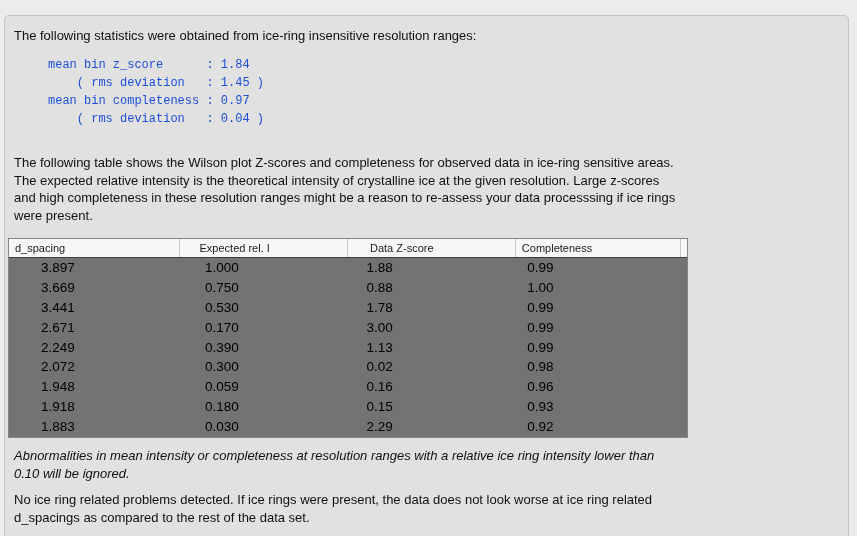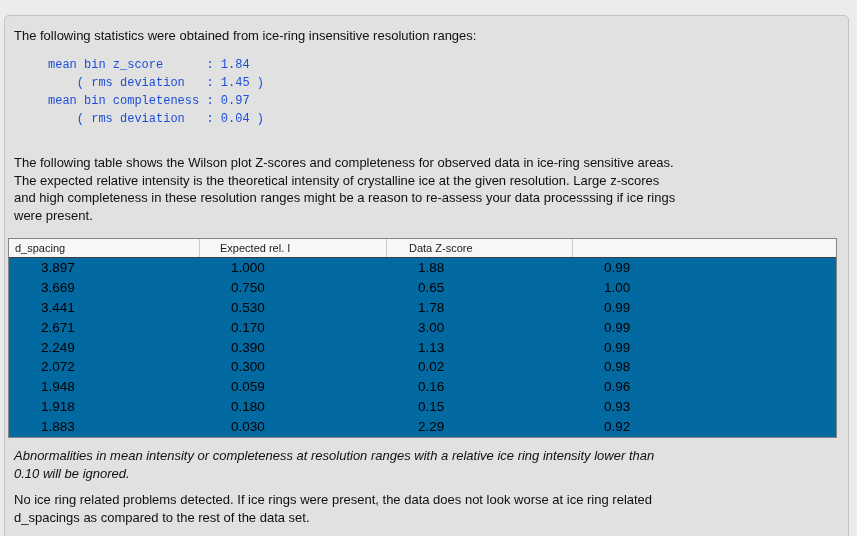--- a/index.html
+++ b/index.html
@@ -34,24 +34,24 @@
     white-space:pre;
     color:#1d4ed8;
   }
   .desc {
     position:absolute; left:14px; top:154px;
     font-size:13px; line-height:17.6px;
     white-space:pre-line;
   }
   .ice-table {
     position:absolute; left:8px; top:238px;
-    width:829px;
+    width:680px;
     box-sizing:border-box;
     border:1px solid #858585;
-    background:#0369a1;
+    background:#737373;
   }
   .thead {
     display:flex;
     height:18px; line-height:18px;
     background:#f7f7f6;
     border-bottom:1px solid #3e3e3e;
     font-size:11px; color:#1a1a1a;
   }
   .th {
     box-sizing:border-box;
@@ -103,34 +103,35 @@
 <div class="desc">The following table shows the Wilson plot Z-scores and completeness for observed data in ice-ring sensitive areas.
 The expected relative intensity is the theoretical intensity of crystalline ice at the given resolution. Large z-scores
 and high completeness in these resolution ranges might be a reason to re-assess your data processsing if ice rings
 were present.</div>
 
 <div class="ice-table">
   <div class="thead">
     <div class="th c1">d_spacing</div>
     <div class="th c2">Expected rel. I</div>
     <div class="th c3">Data Z-score</div>
+    <div class="th c4">Completeness</div>
     <div class="th c5"></div>
   </div>
   <div class="tbody">
     <div class="tr">
       <div class="td c1">3.897</div>
       <div class="td c2">1.000</div>
       <div class="td c3">1.88</div>
       <div class="td c4">0.99</div>
       <div class="td c5"></div>
     </div>
     <div class="tr">
       <div class="td c1">3.669</div>
       <div class="td c2">0.750</div>
-      <div class="td c3">0.65</div>
+      <div class="td c3">0.88</div>
       <div class="td c4">1.00</div>
       <div class="td c5"></div>
     </div>
     <div class="tr">
       <div class="td c1">3.441</div>
       <div class="td c2">0.530</div>
       <div class="td c3">1.78</div>
       <div class="td c4">0.99</div>
       <div class="td c5"></div>
     </div>

